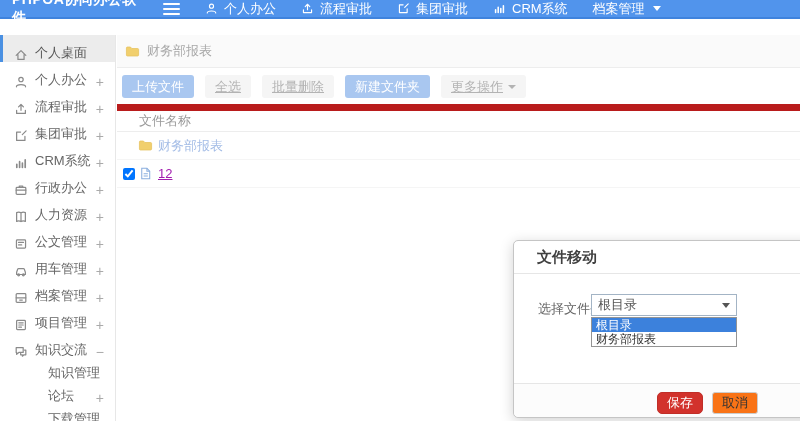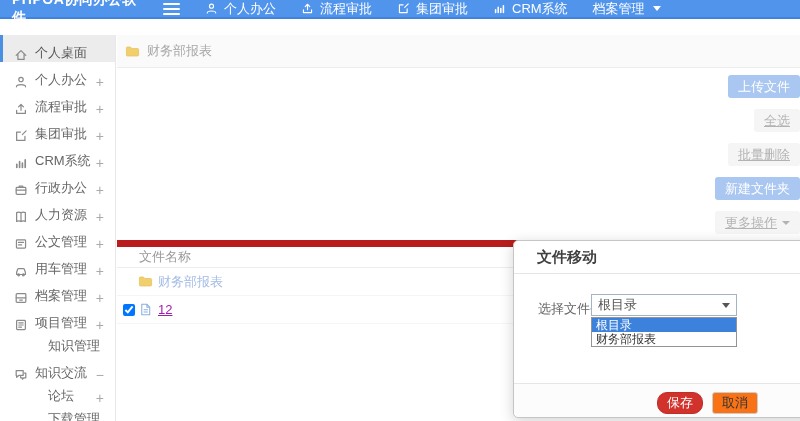--- a/index.html
+++ b/index.html
@@ -41,21 +41,21 @@
   .side-item.active { background:#ececec; border-left-color:var(--active_item_border); color:#555; }
   .side-item.sub { height:23px; padding-left:38px; }
 
   
   .content { position:absolute; top:35px; left:117px; right:0; bottom:0; background:#fff; }
   .crumb {
     height:33px; background:#fafafa; border-bottom:1px solid #ededed;
     display:flex; align-items:center; gap:7px; padding-left:8px; color:#a8a8a8;
   }
   .crumb .ic { width:15px; height:15px; }
-  .toolbar { display:flex; align-items:flex-end; gap:11px; padding:7px 0 6px 5px;flex-direction:column; }
+  .toolbar { display:flex; align-items:flex-end; gap:11px; padding:7px 0 6px 5px; }
   .tbtn {
     height:23px; padding:0 10px; border:0; border-radius:3px; font-size:13px;
     font-family:inherit; cursor:pointer; display:flex; align-items:center; gap:5px;
   }
   .tbtn.primary { background:var(--primary_btn_bg); color:#fff; }
   .tbtn.default { background:#f5f5f5; color:#b3b3b3;text-decoration:underline; }
   .caret-g { width:0; height:0; border-left:4px solid transparent; border-right:4px solid transparent; border-top:4px solid #b3b3b3; }
 
   .fhead {
     height:28px; border-top:7px solid #b91c1c; border-bottom:1px solid #ededed;
@@ -89,21 +89,21 @@
   .m-list { position:absolute; left:77px; top:43px; width:146px; background:#fff; border:1px solid #949494; z-index:5; }
   .opt { height:14px; line-height:14px; padding:0 4px; font-size:12px; color:#333; cursor:pointer; }
   .opt.sel { background:var(--option_highlight); color:#fff; }
   .modal-foot {
     position:absolute; left:0; right:0; bottom:0; height:34px;
     border-top:1px solid #e6e6e6; background:#fcfcfc; border-radius:0 0 5px 5px;
   }
   .btn-save {
     position:absolute; left:143px; top:8px; height:22px; padding:0 9px;
     background:var(--save_red); color:#fff; border:1px solid #c02e28;
-    border-radius:10px; font-size:13px; font-family:inherit; cursor:pointer;
+    border-radius:5px; font-size:13px; font-family:inherit; cursor:pointer;
   }
   .btn-cancel {
     position:absolute; left:198px; top:8px; height:22px; padding:0 9px;
     background:#f97316; color:#333; border:1px solid #ccc;
     border-radius:3px; font-size:13px; font-family:inherit; cursor:pointer;
   }
 </style>
 </head>
 <body style="--navbar_bg: #5194ec; --navbar_border: #3f83dd; --active_item_border: #4a90e2; --primary_btn_bg: #a9c7f0; --link_blue: #a3bce6; --folder_yellow: #f1cf6d; --save_red: #d2322c; --option_highlight: #3c81dc;">
 
@@ -254,31 +254,31 @@
     <div class="side-item">
       <span class="ic">
         <svg viewBox="0 0 16 16" fill="none" stroke="currentColor" stroke-width="1.4" stroke-linecap="round" stroke-linejoin="round">
           <rect x="3" y="2.8" width="10" height="10.4" rx="1"></rect>
           <path d="M5.5 5.5 H10.5 M5.5 8 H10.5 M5.5 10.5 H8.5"></path>
         </svg>
       </span>
       <span class="lbl">项目管理</span>
       <span class="exp">+</span>
     </div>
+    <div class="side-item">
+      <span class="ic">
+        <svg viewBox="0 0 16 16" fill="none" stroke="currentColor" stroke-width="1.4" stroke-linecap="round" stroke-linejoin="round">
+          <path d="M2.5 3 H10.5 V8.5 H5.5 L3 10.6 V8.5 H2.5 Z M12 5.8 H13.5 V11.2 H11.3 L9.6 12.8 V11.2 H7.6 V9.6"></path>
+        </svg>
+      </span>
+      <span class="lbl">知识交流</span>
+      <span class="exp">−</span>
+    </div>
     <div class="side-item sub">
       <span class="lbl">知识管理</span>
-    </div>
-    <div class="side-item">
-      <span class="ic">
-        <svg viewBox="0 0 16 16" fill="none" stroke="currentColor" stroke-width="1.4" stroke-linecap="round" stroke-linejoin="round">
-          <path d="M2.5 3 H10.5 V8.5 H5.5 L3 10.6 V8.5 H2.5 Z M12 5.8 H13.5 V11.2 H11.3 L9.6 12.8 V11.2 H7.6 V9.6"></path>
-        </svg>
-      </span>
-      <span class="lbl">知识交流</span>
-      <span class="exp">−</span>
     </div>
     <div class="side-item sub">
       <span class="lbl">论坛</span>
       <span class="exp">+</span>
     </div>
     <div class="side-item sub">
       <span class="lbl">下载管理</span>
     </div>
   </div>
 

